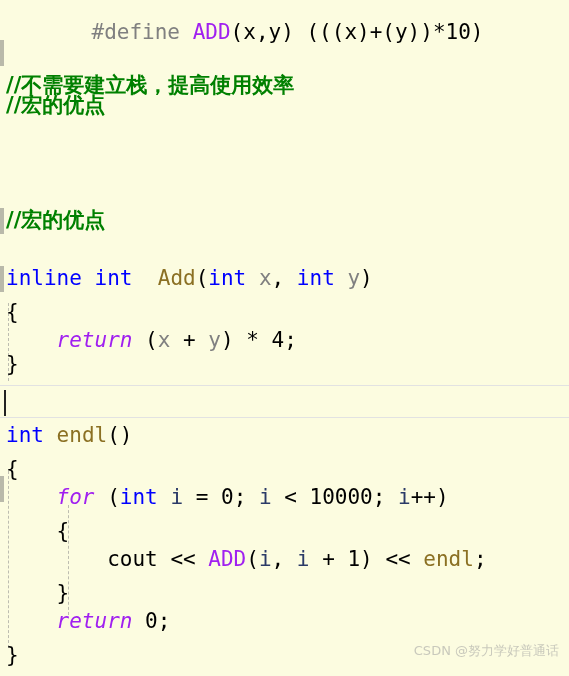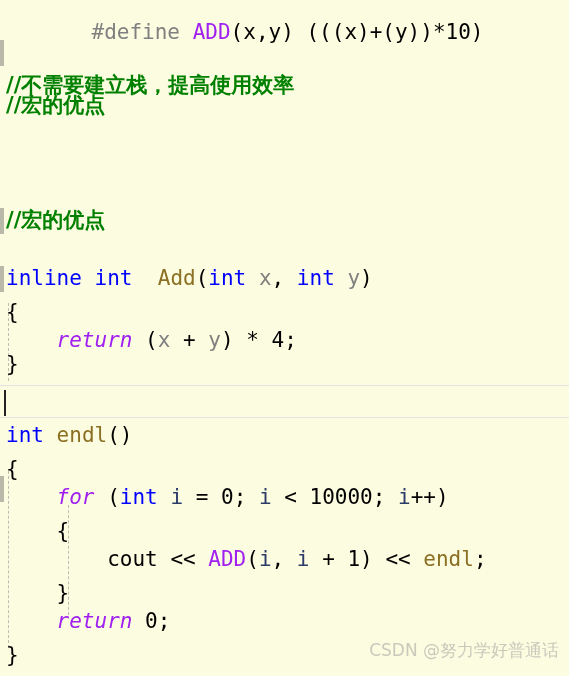--- a/index.html
+++ b/index.html
@@ -79,21 +79,21 @@
   .t-return   { color: #a020f0; font-style: italic; }
   .t-num      { color: #000000; }
   .t-ident    { color: #2b3a67; }
 
   
   #watermark {
     position: absolute;
     right: 10px;
     bottom: 8px;
     font-family: "DejaVu Sans", "Liberation Sans", sans-serif;
-    font-size: 17px;
+    font-size: 13px;
     color: #c9c9bc;
     white-space: pre;
   }
 </style>
 </head>
 <body>
 
 <div id="editor">
 
   <div class="guide" style="left:8px; top:303px; height:78px;"></div>

